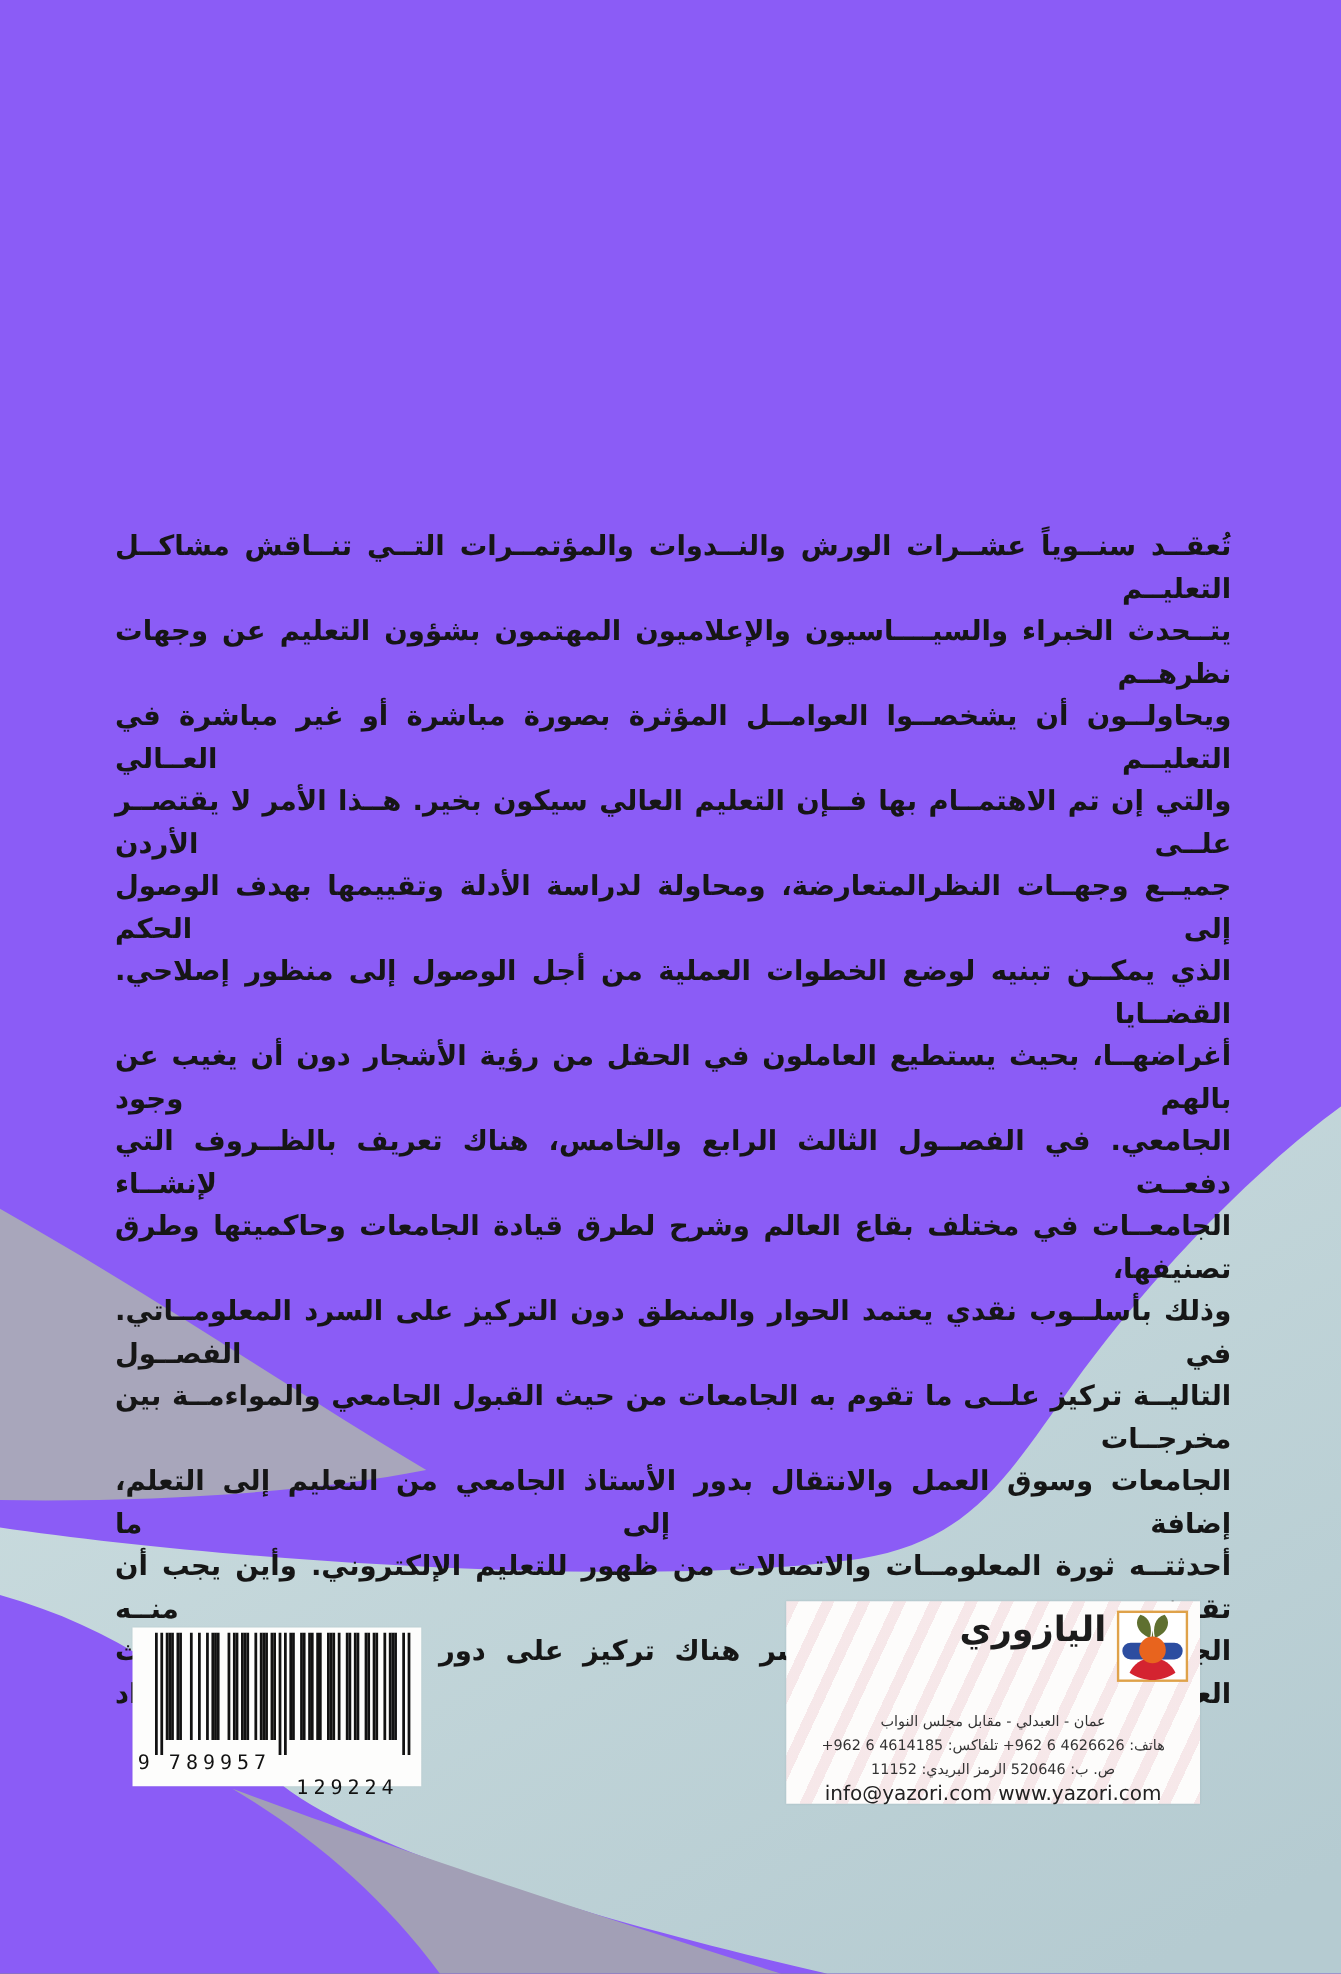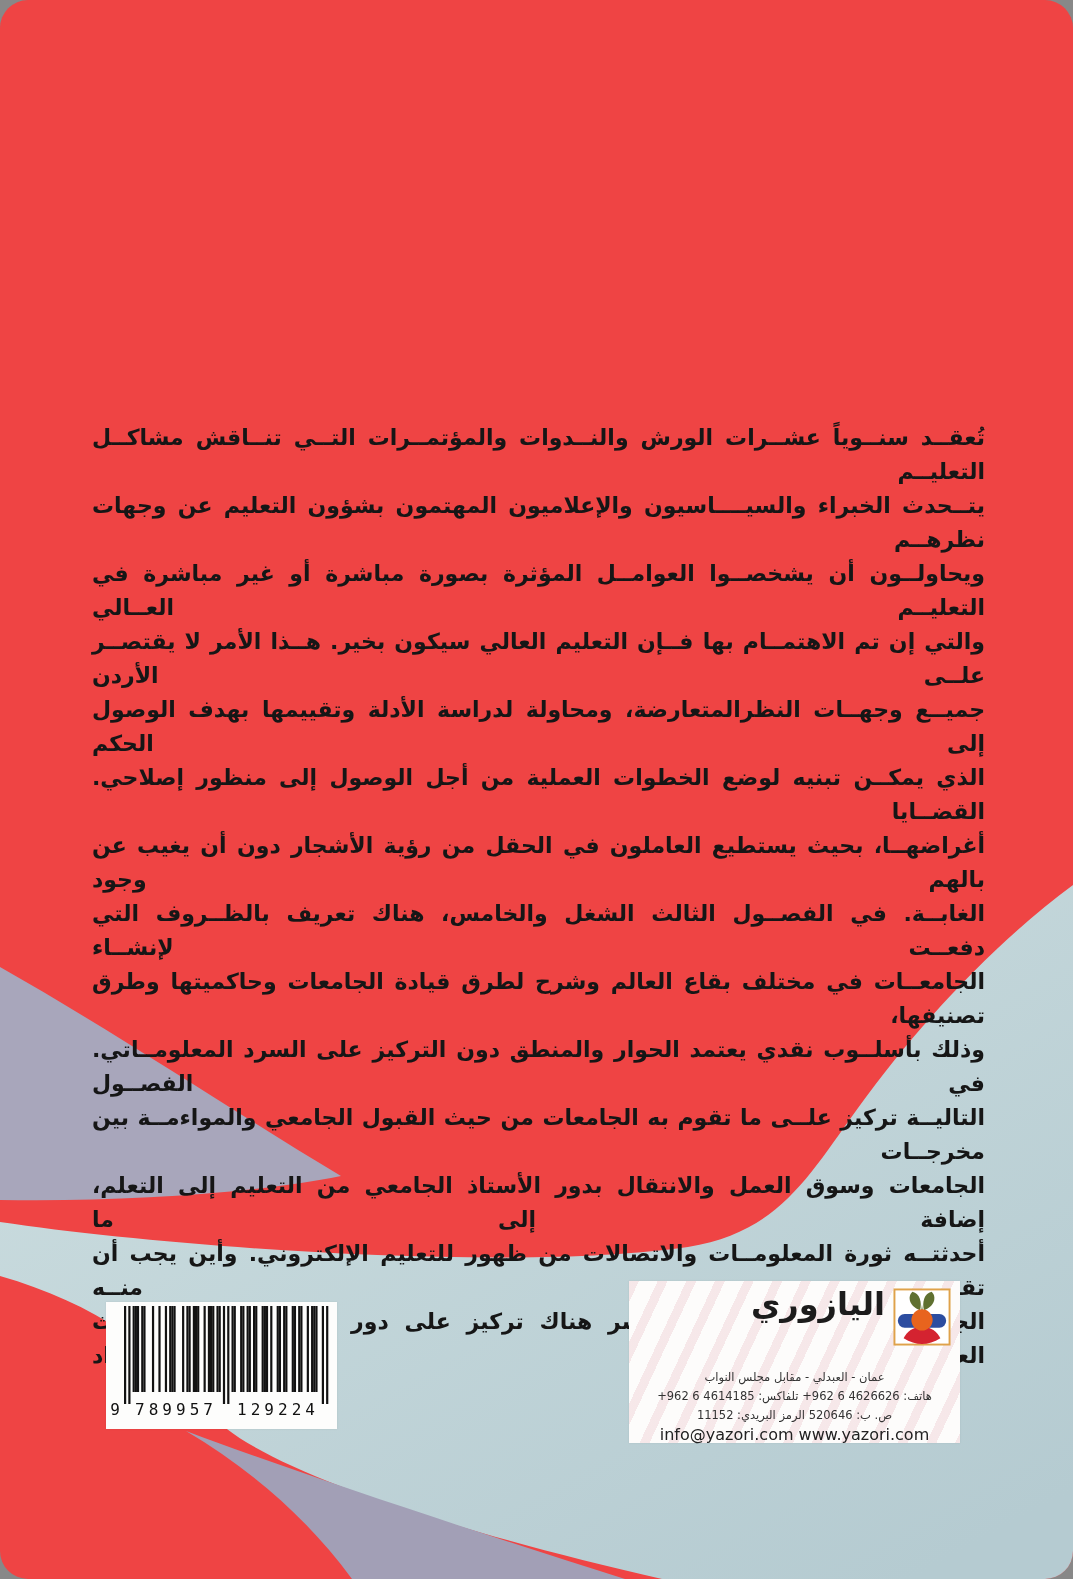--- a/index.html
+++ b/index.html
@@ -1,20 +1,19 @@
 <!DOCTYPE html>
 <html lang="ar" style="--teal_light: #cedfe1; --teal_dark: #b5cbd1; --lavender: #a8a6bb; --swoosh: #a29fb6; --text: #161616; --logo_border: #dfa24a; --logo_green: #5f7030; --logo_blue: #2c4da0; --logo_orange: #e8641e; --logo_red: #d42330;"><head>
 <meta charset="utf-8">
 <style>
   html,body { margin:0; padding:0; background:#888; }
   .page {
     position:relative; width:1073px; height:1579px; margin:0 auto;
-    background:#ef4444; overflow:hidden;
+    background:#8b5cf6; overflow:hidden;
     font-family:"DejaVu Sans", sans-serif;
-    border-radius:28px;
   }
   
   .bg-art { position:absolute; inset:0; width:100%; height:100%; }
   .shape-teal   { fill:url(#tealGrad); }
   .shape-wedge  { fill:var(--lavender); }
   .shape-swoosh { fill:var(--swoosh); }
 
   
   .synopsis {
     position:absolute; top:421px; left:92px; width:893px;
@@ -31,38 +30,38 @@
   }
   .barcode-svg { position:absolute; left:0; top:4px; width:231px; height:102px; }
   .barcode-svg rect { fill:#121212; }
   .bc-digit {
     position:absolute; top:96px; height:24px; color:#111;
     font-family:"DejaVu Sans Mono", monospace; font-size:16px; line-height:24px;
     text-align:center;
   }
   .bc-lead   { left:0;   width:18px; }
   .bc-group1 { left:24px;  width:92px; letter-spacing:4px; }
-  .bc-group2 { left:126px; width:92px; letter-spacing:4px; }
+  .bc-group2 { left:126px; width:92px; letter-spacing:4px;margin-top:20px; }
 
   
   .publisher-label {
     position:absolute; left:629px; top:1281px; width:331px; height:162px;
     background:#fdfcfb; box-shadow:0 0 2px rgba(0,0,0,0.08);
   }
   .publisher-label::before {
     content:""; position:absolute; inset:0;
     background:repeating-linear-gradient(115deg,
       rgba(219,150,162,0.20) 0 9px, rgba(0,0,0,0) 9px 26px);
   }
   .pub-inner { position:relative; z-index:1; padding:7px 9px 5px 9px; direction:rtl; }
   .pub-header { display:flex; align-items:flex-start; }
   .pub-logo { width:58px; height:58px; flex:0 0 58px; margin-left:8px; }
   .pub-texts { flex:1; text-align:right; }
   .pub-logo-text {
-    font-size:32px; font-weight:bold; color:#1c1c1c; line-height:32px;
+    font-size:28px; font-weight:bold; color:#1c1c1c; line-height:32px;
     letter-spacing:-1px;
   }
   .pub-name { font-size:15.5px; font-weight:bold; color:#222; line-height:22px; }
   .pub-info { margin-top:22px; text-align:center; color:#333; }
   .pub-line { font-size:11.5px; line-height:19px; }
   .pub-web  { direction:ltr; font-size:16px; line-height:19px; color:#222; }
 </style>
 </head>
 <body>
 
@@ -84,21 +83,21 @@
   </svg>
 
   <div class="synopsis">
       <div class="text-line">تُعقــد سنــوياً عشــرات الورش والنــدوات والمؤتمــرات التــي تنــاقش مشاكــل التعليــم</div>
       <div class="text-line">يتــحدث الخبراء والسيــــاسيون والإعلاميون المهتمون بشؤون التعليم عن وجهات نظرهــم</div>
       <div class="text-line">ويحاولــون أن يشخصــوا العوامــل المؤثرة بصورة مباشرة أو غير مباشرة في التعليــم العــالي</div>
       <div class="text-line">والتي إن تم الاهتمــام بها فــإن التعليم العالي سيكون بخير. هــذا الأمر لا يقتصــر علــى الأردن</div>
       <div class="text-line">جميــع وجهــات النظرالمتعارضة، ومحاولة لدراسة الأدلة وتقييمها بهدف الوصول إلى الحكم</div>
       <div class="text-line">الذي يمكــن تبنيه لوضع الخطوات العملية من أجل الوصول إلى منظور إصلاحي. القضــايا</div>
       <div class="text-line">أغراضهــا، بحيث يستطيع العاملون في الحقل من رؤية الأشجار دون أن يغيب عن بالهم وجود</div>
-      <div class="text-line">الغابــة. في الفصــول الثالث الشغل والخامس، هناك تعريف بالظــروف التي دفعــت لإنشــاء</div>
+      <div class="text-line">الجامعي. في الفصــول الثالث الرابع والخامس، هناك تعريف بالظــروف التي دفعــت لإنشــاء</div>
       <div class="text-line">الجامعــات في مختلف بقاع العالم وشرح لطرق قيادة الجامعات وحاكميتها وطرق تصنيفها،</div>
       <div class="text-line">وذلك بأسلــوب نقدي يعتمد الحوار والمنطق دون التركيز على السرد المعلومــاتي. في الفصــول</div>
       <div class="text-line">التاليــة تركيز علــى ما تقوم به الجامعات من حيث القبول الجامعي والمواءمــة بين مخرجــات</div>
       <div class="text-line">الجامعات وسوق العمل والانتقال بدور الأستاذ الجامعي من التعليم إلى التعلم، إضافة إلى ما</div>
       <div class="text-line">أحدثتــه ثورة المعلومــات والاتصالات من ظهور للتعليم الإلكتروني. وأين يجب أن تقــف منــه</div>
       <div class="text-line">الجامعــات. وفي الفصــل العاشر هناك تركيز على دور الجامعات في البحــث العلمــي وإعــداد</div>
     </div>
 
   <div class="barcode-label">
     <svg class="barcode-svg" viewBox="0 0 231 102" preserveAspectRatio="none" aria-hidden="true">

